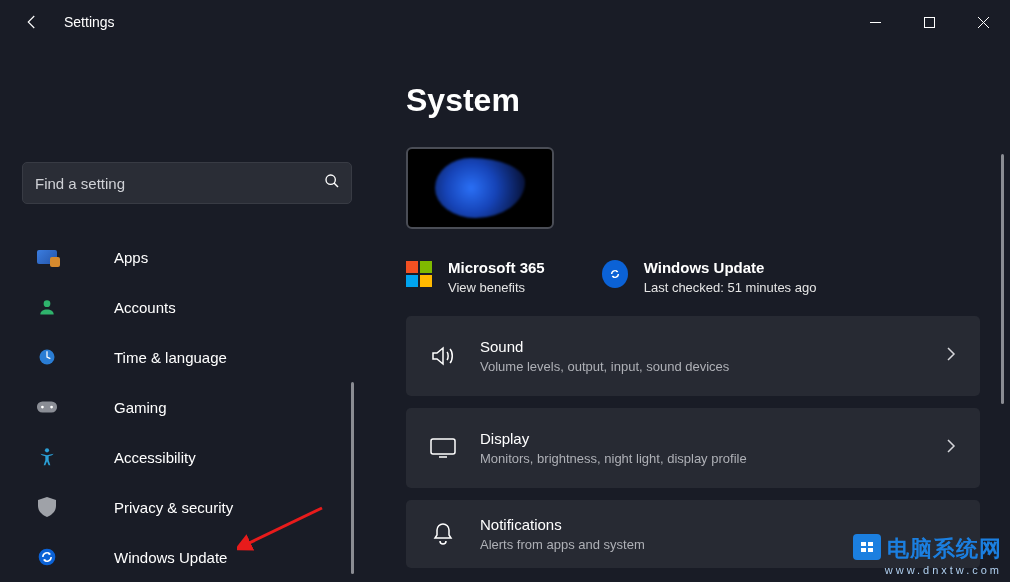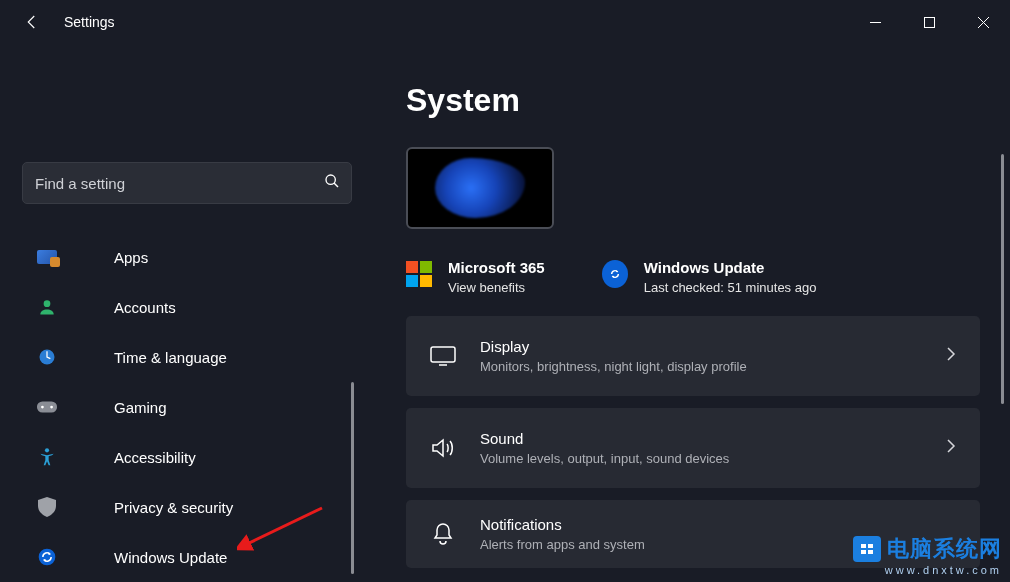--- a/index.html
+++ b/index.html
@@ -52,21 +52,21 @@
 .card-body { margin-left: 24px; flex: 1; }
 .card-title { font-size: 15px; font-weight: 500; }
 .card-sub { font-size: 13px; color: #aeb0b6; margin-top: 4px; }
 .chev { color:#d5d6da; }
 
 .main-scroll { position: absolute; right: 6px; top: 110px; width: 3px; height: 250px; background:#8a8c92; border-radius:2px;}
 
 .arrow-annot { position: absolute; left: 237px; top: 503px; pointer-events: none; z-index: 50; }
 
 .watermark { position: absolute; right: 8px; bottom: 6px; text-align: right; pointer-events: none; }
-.watermark .cn { font-size: 22px; font-weight: 700; color: #1b7fe0; font-family: "Microsoft YaHei","SimHei",sans-serif; letter-spacing:1px; display:flex; align-items:center; gap:6px; justify-content:flex-end;}
+.watermark .cn { font-size: 22px; font-weight: 700; color: #1b7fe0; font-family: "Microsoft YaHei","SimHei",sans-serif; letter-spacing:1px; display:flex; gap:6px; justify-content:flex-end;}
 .watermark .url { font-size: 11px; letter-spacing: 3px; color: #b0d0f0; }
 .wm-house { width: 28px; height: 26px; background:#1b7fe0; border-radius:4px; position:relative; display:inline-flex; align-items:center; justify-content:center;}
 .wm-house::before{content:"";position:absolute;top:-10px;left:0;width:0;height:0;border:14px solid transparent;border-bottom:10px solid #1b7fe0;}
 .wm-house svg{position:relative;z-index:1;}
 
 
 .i-apps { background: linear-gradient(135deg,#3b7de0,#2454a8); width:20px; height:14px; border-radius:2px; position:relative;}
 .i-apps::after{content:"";position:absolute;right:-3px;bottom:-3px;width:10px;height:10px;background:#d68a2e;border-radius:2px;}
 </style>
 </head>
@@ -212,43 +212,43 @@
         <div class="info-text">
           <div class="t1">Windows Update</div>
           <div class="t2">Last checked: 51 minutes ago</div>
         </div>
       </div>
     </div>
 
     <div class="cards">
       <div class="card">
         <div class="card-icon">
+            <svg width="26" height="22" viewBox="0 0 26 22" fill="none" stroke="currentColor" stroke-width="1.5">
+              <path d="M3 8v6h4l6 5V3L7 8z"></path>
+              <path d="M17 7c1.5 1.5 1.5 6.5 0 8M20 4c3 3 3 11 0 14"></path>
+            </svg>
+          </div>
+        <div class="card-body">
+            <div class="card-title">Sound</div>
+            <div class="card-sub">Volume levels, output, input, sound devices</div>
+          </div>
+        <div class="chev"><svg width="10" height="16" viewBox="0 0 10 16" fill="none" stroke="currentColor" stroke-width="1.5">
+              <path d="M2 2l6 6-6 6"></path>
+            </svg></div>
+      </div>
+      <div class="card">
+        <div class="card-icon">
             <svg width="26" height="20" viewBox="0 0 26 20" fill="none" stroke="currentColor" stroke-width="1.5">
               <rect x="1" y="1" width="24" height="15" rx="2"></rect>
               <path d="M9 19h8"></path>
             </svg>
           </div>
         <div class="card-body">
             <div class="card-title">Display</div>
             <div class="card-sub">Monitors, brightness, night light, display profile</div>
-          </div>
-        <div class="chev"><svg width="10" height="16" viewBox="0 0 10 16" fill="none" stroke="currentColor" stroke-width="1.5">
-              <path d="M2 2l6 6-6 6"></path>
-            </svg></div>
-      </div>
-      <div class="card">
-        <div class="card-icon">
-            <svg width="26" height="22" viewBox="0 0 26 22" fill="none" stroke="currentColor" stroke-width="1.5">
-              <path d="M3 8v6h4l6 5V3L7 8z"></path>
-              <path d="M17 7c1.5 1.5 1.5 6.5 0 8M20 4c3 3 3 11 0 14"></path>
-            </svg>
-          </div>
-        <div class="card-body">
-            <div class="card-title">Sound</div>
-            <div class="card-sub">Volume levels, output, input, sound devices</div>
           </div>
         <div class="chev"><svg width="10" height="16" viewBox="0 0 10 16" fill="none" stroke="currentColor" stroke-width="1.5">
               <path d="M2 2l6 6-6 6"></path>
             </svg></div>
       </div>
       <div class="card" style="height:68px;">
         <div class="card-icon">
             <svg width="22" height="24" viewBox="0 0 22 24" fill="none" stroke="currentColor" stroke-width="1.5">
               <path d="M11 2a6 6 0 00-6 6v5l-2 3h16l-2-3V8a6 6 0 00-6-6zM8 19a3 3 0 006 0"></path>
             </svg>

